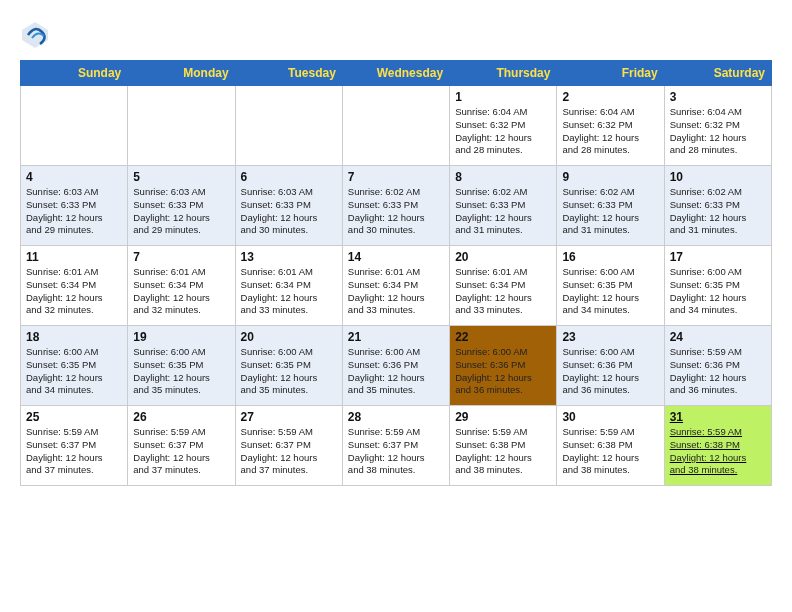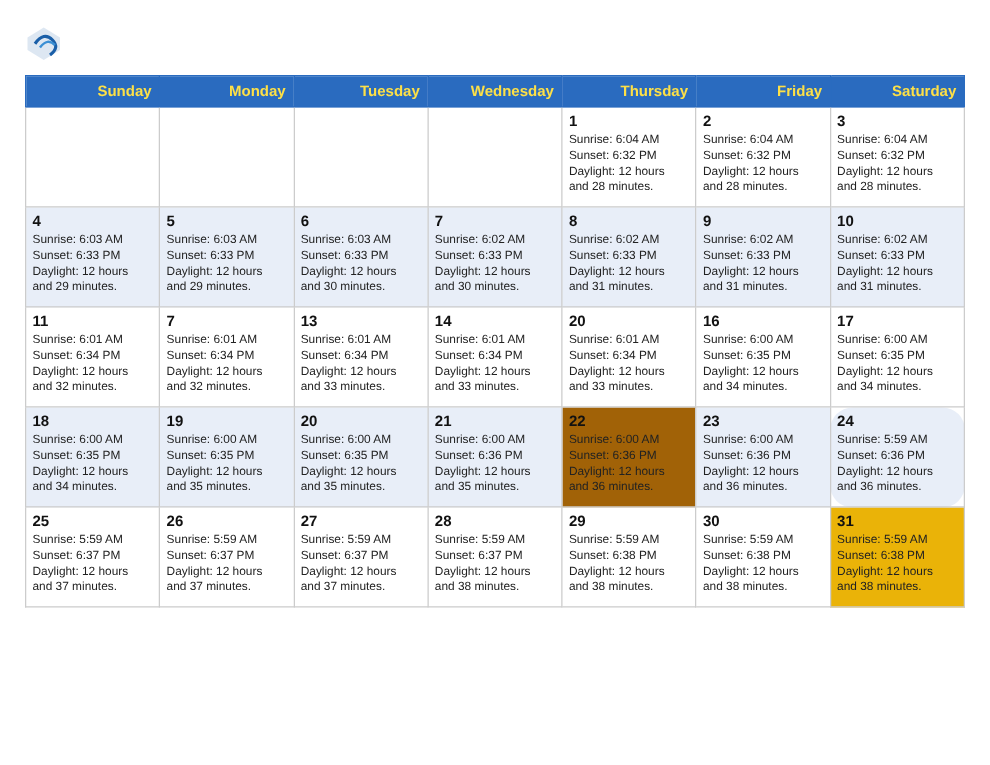--- a/index.html
+++ b/index.html
@@ -290,21 +290,21 @@
 Daylight: 12 hours
 and 36 minutes.</div>
         </td>
         <td style="background: rgb(232, 238, 248); margin-left: 44px;">
           <span class="day-num">23</span>
           <div class="day-info" style="white-space: pre-line;">Sunrise: 6:00 AM
 Sunset: 6:36 PM
 Daylight: 12 hours
 and 36 minutes.</div>
         </td>
-        <td style="background: rgb(232, 238, 248); border-radius: 18px;">
+        <td style="background: rgb(232, 238, 248);">
           <span class="day-num">24</span>
           <div class="day-info" style="white-space: pre-line;">Sunrise: 5:59 AM
 Sunset: 6:36 PM
 Daylight: 12 hours
 and 36 minutes.</div>
         </td>
       </tr>
       <tr>
         <td style="background: rgb(255, 255, 255);">
           <span class="day-num">25</span>
@@ -341,21 +341,21 @@
 Daylight: 12 hours
 and 38 minutes.</div>
         </td>
         <td style="background: rgb(255, 255, 255); margin-left: 42px;">
           <span class="day-num">30</span>
           <div class="day-info" style="white-space: pre-line;">Sunrise: 5:59 AM
 Sunset: 6:38 PM
 Daylight: 12 hours
 and 38 minutes.</div>
         </td>
-        <td style="background: #eab308;">
+        <td style="background: #bef264; text-decoration: underline;">
           <span class="day-num">31</span>
           <div class="day-info" style="white-space: pre-line;">Sunrise: 5:59 AM
 Sunset: 6:38 PM
 Daylight: 12 hours
 and 38 minutes.</div>
         </td>
       </tr>
     </tbody>
 </table>
 

